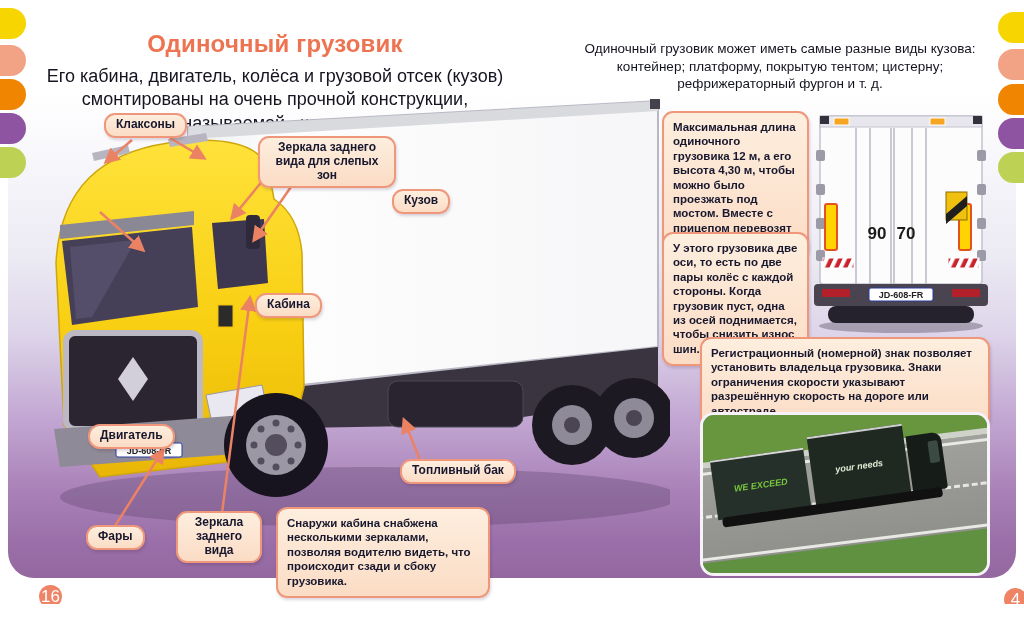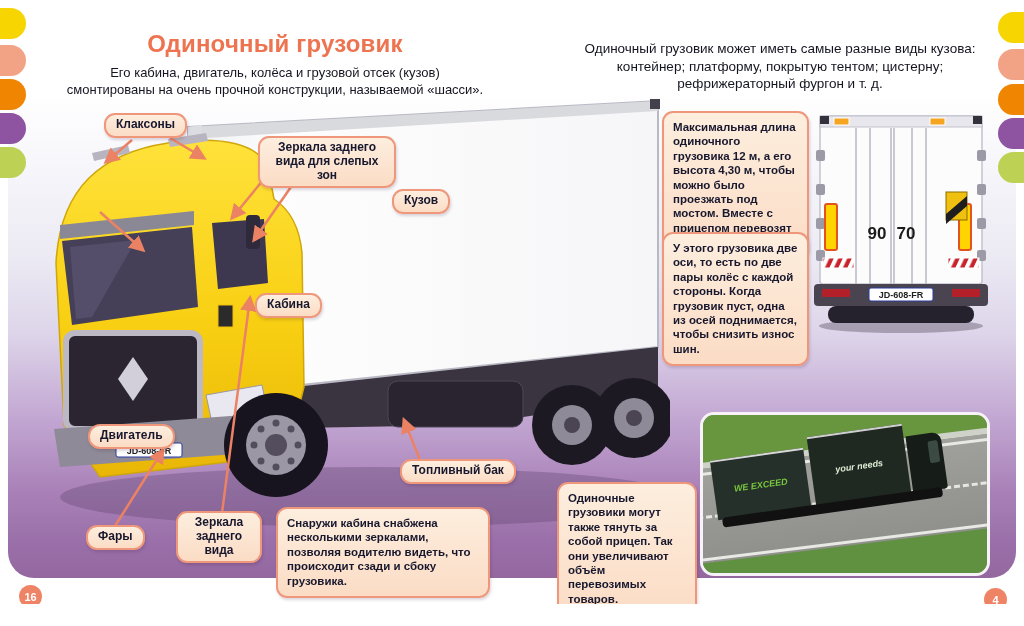--- a/index.html
+++ b/index.html
@@ -13,21 +13,21 @@
   }
 
   
   .tab { position:absolute; width:26px; height:31px; }
   .tab.left  { left:0; border-radius:0 16px 16px 0; }
   .tab.right { right:0; border-radius:16px 0 0 16px; }
 
   
   .left-head { position:absolute; left:38px; top:30px; width:474px; text-align:center; }
   .title { font-size:24px; font-weight:bold; color:#ee7350; letter-spacing:.2px; }
-  .subtitle { margin-top:7px; font-size:13px; line-height:1.3; color:#151521; }
+  .subtitle { margin-top:7px; font-size:18px; line-height:1.3; color:#151521; }
   .right-intro { position:absolute; left:578px; top:40px; width:404px; text-align:center; font-size:13.5px; line-height:1.3; color:#151521; }
 
   
   .plabel, .ibox {
     position:absolute;
     background:linear-gradient(#fdeede,#fbdcc5);
     border:2px solid #ee977b;
     border-radius:11px;
     color:#17172e; font-weight:bold;
     box-shadow:1px 2px 3px rgba(60,30,60,.18);
@@ -55,21 +55,21 @@
   .ph-box1 { position:absolute; left:0; top:10px; width:94px; height:60px; background:#27312а; background:#26302a; border-top:2px solid #d8d8d8; display:flex; align-items:center; justify-content:center; }
   .ph-box1 span { color:#76c63d; font-size:9px; font-weight:bold; font-style:italic; }
   .ph-box2 { position:absolute; left:99px; top:0; width:96px; height:70px; background:#1f2922; border-top:2px solid #cfcfcf; display:flex; align-items:center; justify-content:center; }
   .ph-box2 span { color:#dcead2; font-size:9px; font-weight:bold; font-style:italic; }
   .ph-cab { position:absolute; left:197px; top:13px; width:35px; height:57px; background:#161d18; border-radius:0 9px 3px 0; }
   .ph-cab .glass { position:absolute; right:4px; top:8px; width:10px; height:22px; background:#3c4a44; border-radius:2px; }
   .ph-wheels { position:absolute; left:4px; top:68px; width:222px; height:10px; background:#111; border-radius:4px; }
 
   
   .pnum { position:absolute; width:23px; height:23px; border-radius:50%; background:#ee8365;
-          color:#ffffff; font-size:11px; font-weight:bold; display:flex; align-items:center; justify-content:center; }
+          color:#ffffff; font-size:17px; font-weight:normal; display:flex; align-items:center; justify-content:center;margin-left:20px; }
 </style>
 </head>
 <body>
 
 <div class="page">
 
   <div class="spread"></div>
 
   <div class="tab left" style="top:8px;   background:#f6d500;"></div>
   <div class="tab left" style="top:45px;  background:#f2a285;"></div>
@@ -178,21 +178,21 @@
   <div class="plabel" style="left:250px; top:136px; width:138px;margin-left:8px;">Зеркала заднего вида для слепых зон</div>
   <div class="plabel" style="left:392px; top:189px;">Кузов</div>
   <div class="plabel" style="left:255px; top:293px;">Кабина</div>
   <div class="plabel" style="left:88px;  top:424px;border-radius:12px;">Двигатель</div>
   <div class="plabel" style="left:376px; top:459px;margin-left:24px;">Топливный бак</div>
   <div class="plabel" style="left:86px;  top:525px;">Фары</div>
   <div class="plabel" style="left:176px; top:511px; width:86px;">Зеркала заднего вида</div>
 
   <div class="ibox" style="left:662px; top:111px; width:147px;">Максимальная длина одиночного грузовика 12 м, а его высота 4,30 м, чтобы можно было проезжать под мостом. Вместе с прицепом перевозят до 30 т груза.</div>
   <div class="ibox" style="left:662px; top:232px; width:147px;">У этого грузовика две оси, то есть по две пары колёс с каждой стороны. Когда грузовик пуст, одна из осей поднимается, чтобы снизить износ шин.</div>
-  <div class="ibox" style="left:557px; top:482px; width:140px;">Одиночные грузовики могут также тянуть за собой прицеп. Так они увеличивают объём перевозимых товаров.</div>
+  <div class="ibox" style="left:700px; top:337px; width:290px;">Регистрационный (номерной) знак позволяет установить владельца грузовика. Знаки ограничения скорости указывают разрешённую скорость на дороге или автостраде.</div>
   <div class="ibox" style="left:276px; top:507px; width:214px;">Снаружи кабина снабжена несколькими зеркалами, позволяя водителю видеть, что происходит сзади и сбоку грузовика.</div>
 
   <svg class="rear-view" width="178" height="222" viewBox="0 0 178 222">
     <defs>
       <pattern id="hatch" width="9" height="12" patternUnits="userSpaceOnUse" patternTransform="skewX(-25)">
         <rect width="9" height="12" fill="#c9242c"></rect>
           <rect width="4.5" height="12" fill="#ffffff"></rect>
       </pattern>
     </defs>
     <ellipse cx="89" cy="214" rx="82" ry="7" fill="rgba(40,30,50,.3)"></ellipse>

